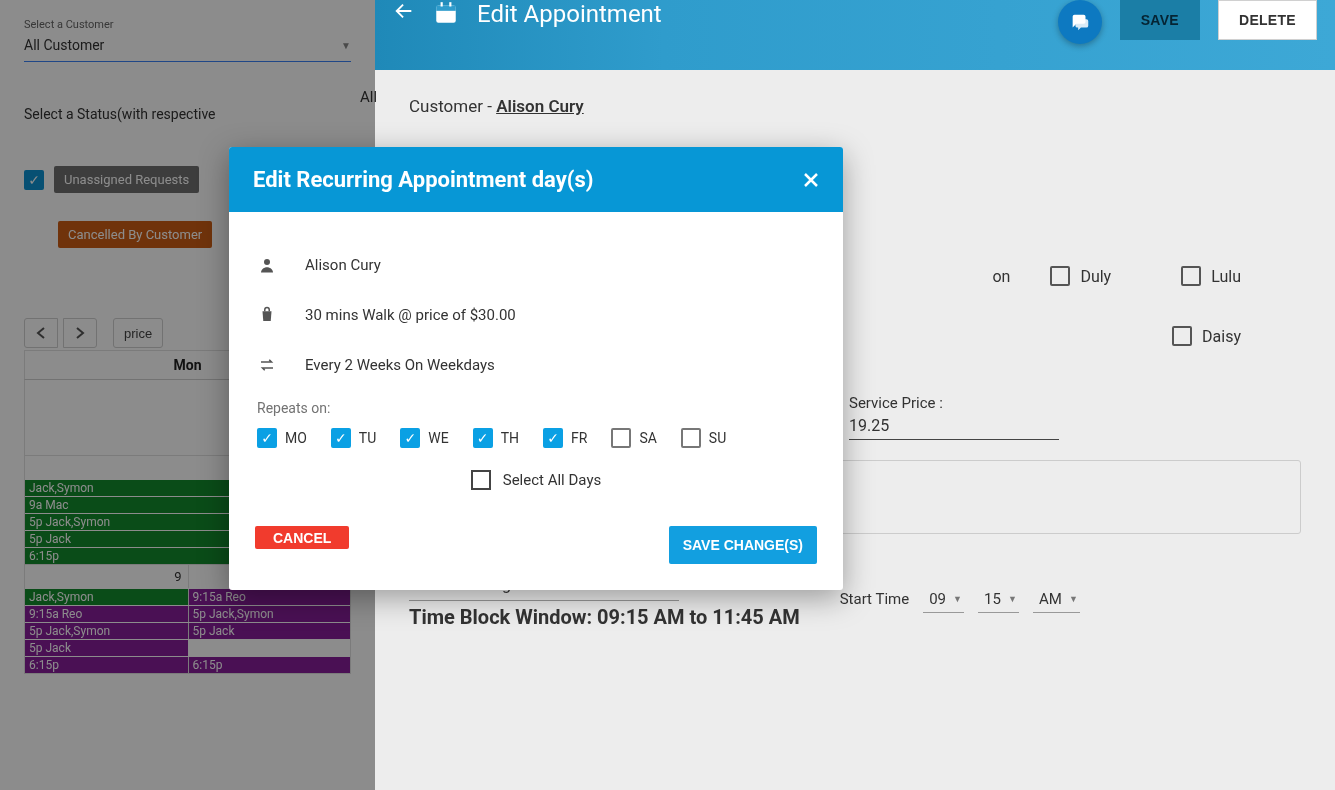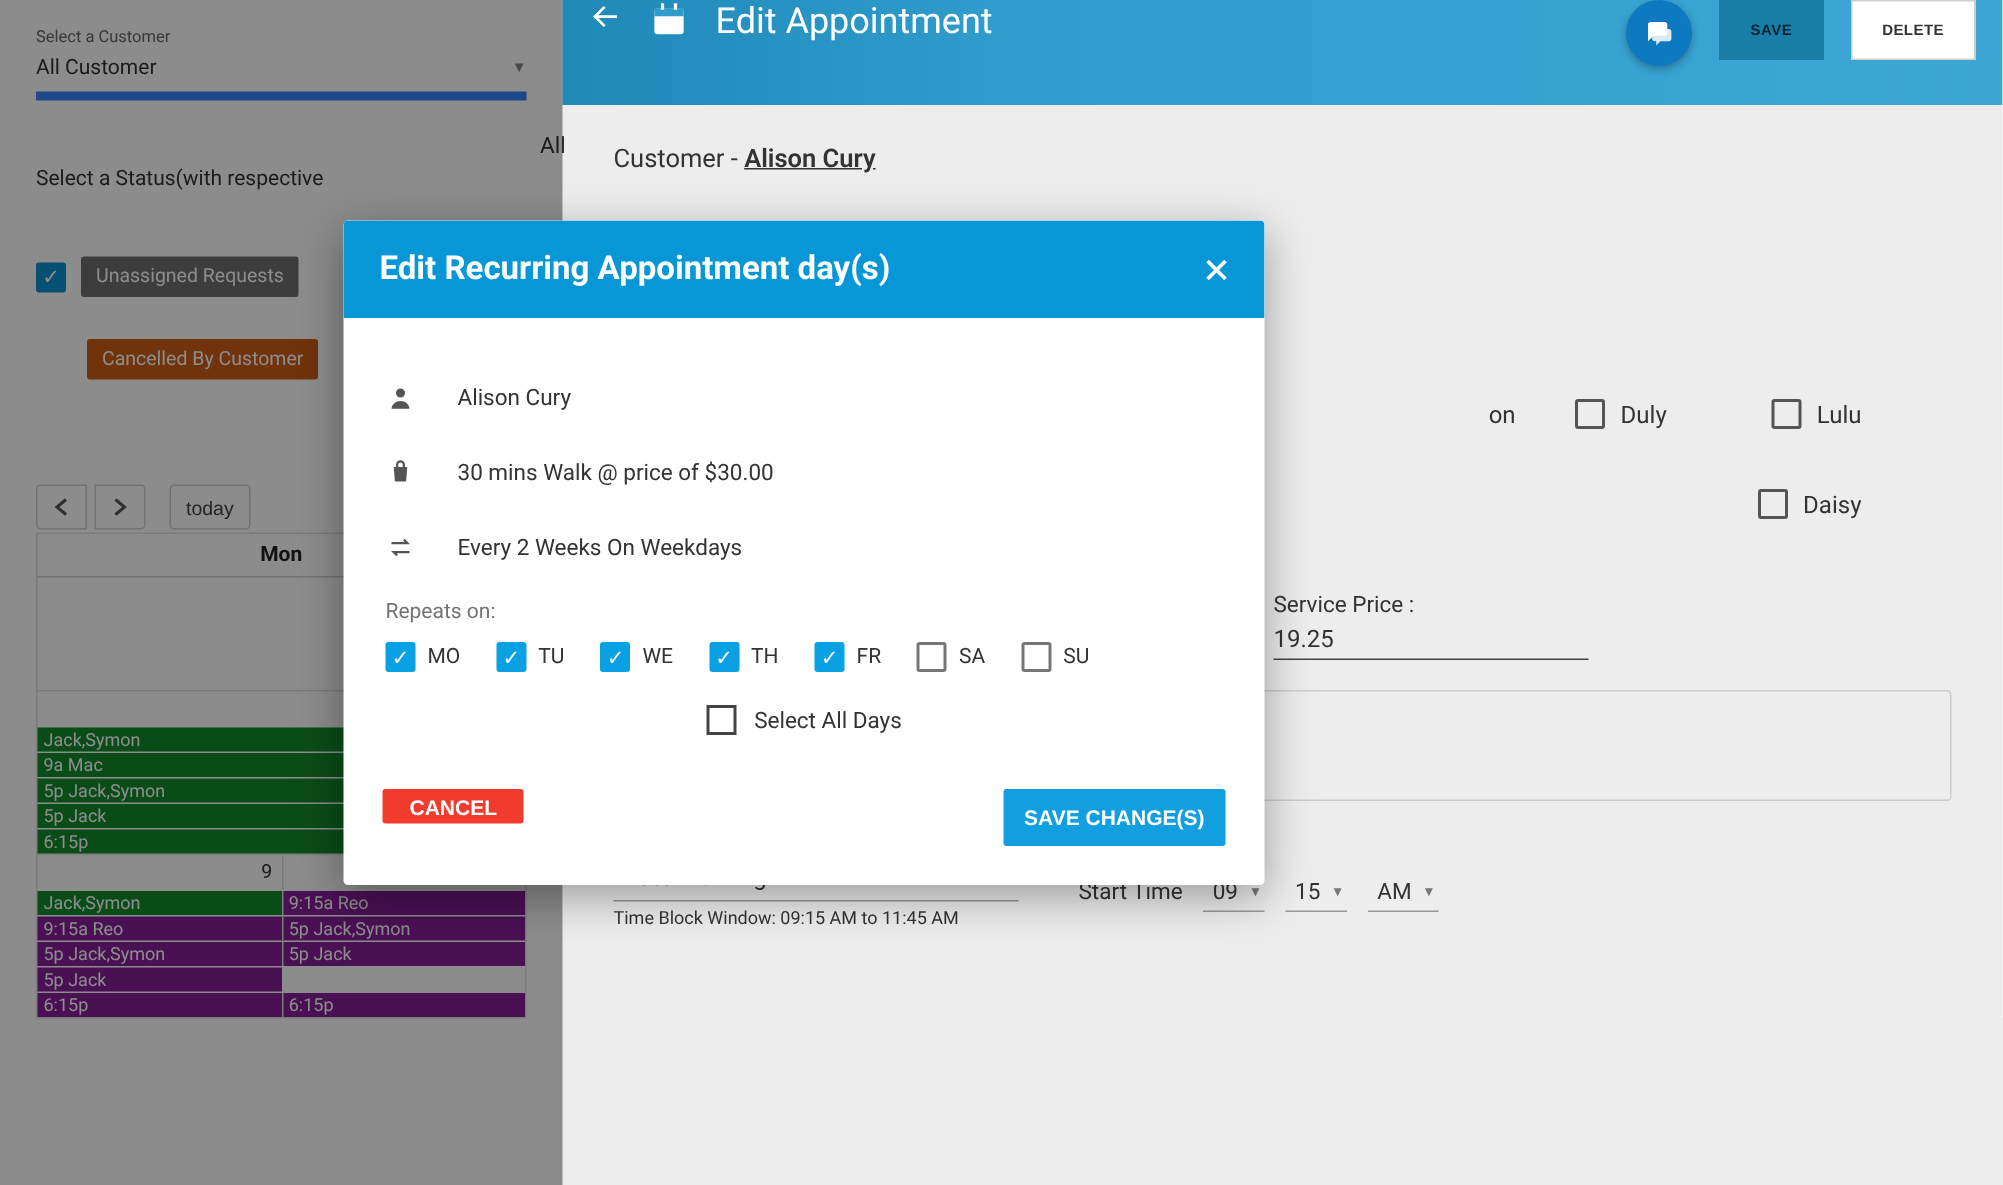--- a/index.html
+++ b/index.html
@@ -7,21 +7,21 @@
 
 
 .bg { position: absolute; inset: 0; display: flex; }
 .bg-left { width: 375px; background: #fff; padding: 18px 24px 0 24px; }
 .bg-right { flex: 1; background: #ededed; display: flex; flex-direction: column; }
 
 .dim { position: absolute; top:0; left:0; width:375px; height:790px; background: rgba(0,0,0,0.45); z-index: 5; pointer-events: none; }
 
 
 .lbl-small { font-size: 11px; color: #666; }
-.sel-line { display:flex; align-items:center; justify-content:space-between; border-bottom:6px solid #3b82f6; padding: 6px 0 8px 0; font-size:14px; color:#333; }
+.sel-line { display:flex; align-items:center; justify-content:space-between; border-bottom:1px solid #3b82f6; padding: 6px 0 8px 0; font-size:14px; color:#333; }
 .sel-line .caret { color:#888; font-size:10px; }
 .status-lbl { font-size:14px; color:#333; margin-top: 44px; }
 .chk-row { display:flex; align-items:center; gap:10px; margin-top: 44px; }
 .chk-box { width:20px; height:20px; background:#0d93d2; display:flex; align-items:center; justify-content:center; color:#fff; font-size:14px; border-radius:2px; }
 .tag { display:inline-block; padding:6px 10px; font-size:13px; color:#fff; border-radius:2px; }
 .tag-dark { background:#6f6f6f; }
 .tag-orange { background:#cd5e15; margin-top: 28px; margin-left: 34px; }
 
 .cal-nav { display:flex; gap:6px; margin-top: 70px; align-items:center; }
 .nav-btn { width:34px; height:30px; border:1px solid #cfcfcf; background:#fff; display:flex; align-items:center; justify-content:center; color:#555; font-size:14px; border-radius:3px; }
@@ -40,21 +40,21 @@
 .split > div { width:50%; }
 .split > div:last-child .ev, .split > div:last-child .date-row { border-left:1px solid #e0e0e0; }
 
 
 .topbar { height:70px; background: linear-gradient(90deg,#1f89b8,#2f9ccc 30%,#3da8d6); display:flex; align-items:flex-start; padding:0 18px; gap:18px; }
 .topbar .back { color:#fff; font-size:20px; }
 .topbar .cal-ic { color:#fff; }
 .topbar h1 { color:#fff; font-weight:400; font-size:24px; }
 .topbar .spacer { flex:1; }
 .chat-fab { width:44px; height:44px; border-radius:50%; background:#0d79c1; display:flex; align-items:center; justify-content:center; color:#fff; box-shadow:0 2px 6px rgba(0,0,0,.3); }
-.btn { height:40px; padding:0 20px; font-size:10px; font-weight:600; letter-spacing:.3px; border:1px solid transparent; cursor:pointer; }
+.btn { height:40px; padding:0 20px; font-size:14px; font-weight:600; letter-spacing:.3px; border:1px solid transparent; cursor:pointer; }
 .btn-save { background:#1b7ea6; color:#052433; }
 .btn-delete { background:#fff; border-color:#d0d0d0; color:#333; }
 
 .rp-body { padding: 26px 34px; color:#333; }
 .cust-line { font-size:17px; }
 .cust-line .name { font-weight:600; text-decoration:underline; }
 
 .pet-row { display:flex; gap:70px; margin-top: 150px; }
 .pet-item { display:flex; align-items:center; gap:10px; font-size:16px; }
 .pet-chk { width:20px; height:20px; border:2px solid #555; border-radius:2px; }
@@ -68,21 +68,21 @@
 .date-box { border:1px solid #ccc; border-radius:3px; margin-top: 20px; padding: 22px 20px; }
 .date-inner { display:flex; align-items:center; gap: 16px; }
 .date-lbl { font-size:15px; }
 .date-icon-box { width:28px; height:28px; border:1px solid #888; display:flex; align-items:center; justify-content:center; color:#555; border-radius:2px;}
 .date-val { font-size:15px; border-bottom:1px solid #666; padding:4px 28px 4px 4px; position:relative;}
 .date-val .caret { position:absolute; right:4px; top:8px; font-size:10px; color:#666;}
 
 .ttd-lbl { font-size:13px; color:#777; margin-top: 14px;}
 .ttd-row { display:flex; align-items:center; gap: 40px; margin-top:6px;}
 .ttd-sel { border-bottom:1px solid #999; padding:6px 8px; width: 270px; display:flex; justify-content:space-between; font-size:16px; color:#333;}
-.tbw { font-size:12px; margin-top:4px; }
+.tbw { font-size:20px; margin-top:4px;font-weight:bold; }
 .st-group { display:flex; align-items:center; gap:14px; }
 .st-lbl { font-size:15px; }
 .mini-sel { border-bottom:1px solid #999; padding:4px 18px 4px 6px; font-size:15px; position:relative; }
 .mini-sel .caret { position:absolute; right:2px; top:8px; font-size:9px; color:#777;}
 
 
 .modal-back { position:absolute; inset:0; z-index:10; display:flex; align-items:flex-start; justify-content:flex-start; }
 .modal { position:absolute; top:147px; left:229px; width:614px; background:#fff; border-radius:3px; box-shadow:0 8px 30px rgba(0,0,0,.35); overflow:hidden; }
 .modal-hdr { background:#0797d6; color:#fff; padding:20px 24px; display:flex; align-items:center; justify-content:space-between; }
 .modal-hdr h2 { font-size:22px; font-weight:700; }
@@ -130,21 +130,21 @@
       <div class="nav-btn first">
         <svg width="10" height="12" viewBox="0 0 10 12">
             <path d="M8 1 L2 6 L8 11" fill="none" stroke="#555" stroke-width="2"></path>
           </svg>
       </div>
       <div class="nav-btn second">
         <svg width="10" height="12" viewBox="0 0 10 12">
             <path d="M2 1 L8 6 L2 11" fill="none" stroke="#555" stroke-width="2"></path>
           </svg>
       </div>
-      <button class="today-btn">today</button>
+      <button class="today-btn">price</button>
     </div>
 
     <div class="cal-area">
       <div class="cal-hdr">Mon</div>
       <div class="cal-cell">
         <div class="date-row">25</div>
         <div style="height:52px;"></div>
       </div>
       <div class="cal-cell">
         <div class="date-row">2</div>

